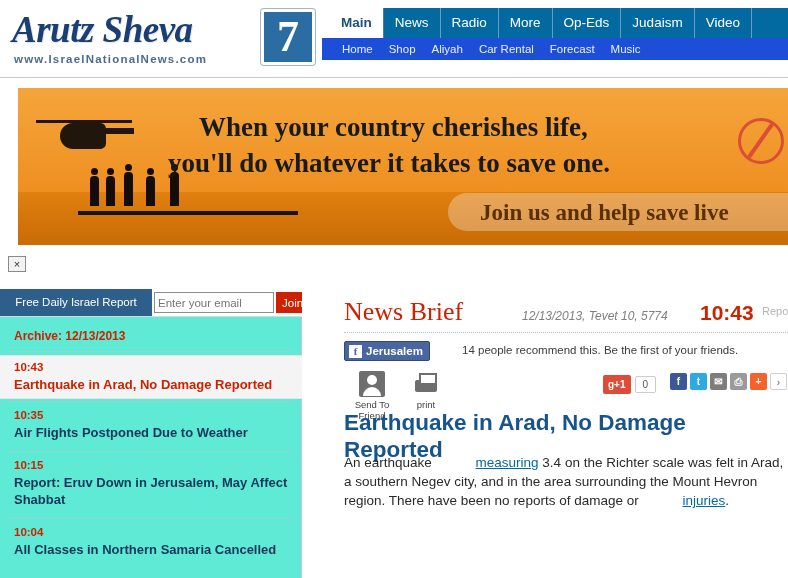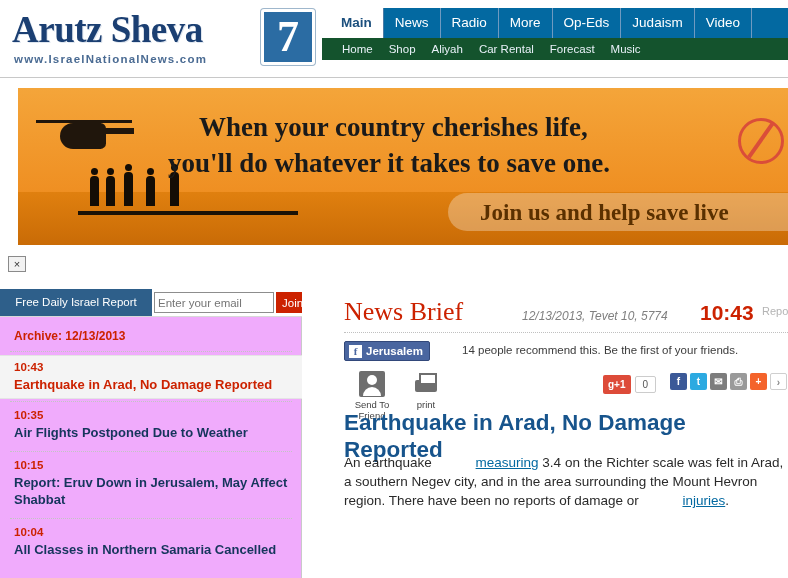--- a/index.html
+++ b/index.html
@@ -17,21 +17,21 @@
     position: absolute; top: 0; left: 0; width: 788px; height: 78px;
     background: #ffffff;
     border-bottom: 1px solid #c8c8c8;
   }
   .logo-wrap {
     position: absolute; left: 8px; top: 6px; width: 310px; height: 66px;
   }
   .logo-text {
     position: absolute; left: 4px; top: 2px;
     font-family: "Liberation Serif", serif;
-    font-size: 37px; font-weight: bold; 
+    font-size: 37px; font-weight: bold; font-style: italic;
     color: #1b3f72;
     letter-spacing: -0.5px;
     text-shadow: 1px 1px 0 #dfe6ef;
   }
   .logo-sub {
     position: absolute; left: 6px; top: 47px;
     font-family: "Liberation Sans", sans-serif;
     font-size: 11.5px; font-weight: bold;
     color: #4a6b93; letter-spacing: 1.2px;
   }
@@ -60,21 +60,21 @@
     padding: 0 11px; cursor: pointer;
     border-right: 1px solid #6f9ac0;
     white-space: nowrap;
   }
   .nav-item.active {
     background: #ffffff; color: #1b4f7d; font-weight: bold;
     border-right: 1px solid #4a7ba6;
   }
   .subnav {
     position: absolute; left: 322px; top: 38px; width: 466px; height: 22px;
-    background: #14532d;
+    background: #1d4ed8;
   }
   .subnav-inner { display: flex; align-items: center; height: 22px; padding-left: 20px; }
   .subnav-item {
     color: #e9f1f8; font-size: 11.5px; margin-right: 16px; cursor: pointer;
     white-space: nowrap;
   }
 
   
   .banner {
     position: absolute; left: 18px; top: 88px; width: 770px; height: 157px;
@@ -152,21 +152,21 @@
     position: absolute; left: 8px; top: 256px; width: 20px; height: 18px;
   }
   .close-box {
     width: 18px; height: 16px; border: 1px solid #8a8a8a; background: #f2f2f2;
     font-size: 11px; line-height: 14px; text-align: center; color: #333; cursor: pointer;
   }
 
   
   .left-col {
     position: absolute; left: 0; top: 289px; width: 302px; height: 289px;
-    background: #f0abfc;
+    background: #5eead4;
     border-right: 1px solid #c9c9c9;
     padding-left: 45px;
   }
   .subscribe-bar {
     position: absolute; left: 0; top: 0; width: 302px; height: 28px;
     background: #ffffff;
     border-bottom: 1px solid #d8d8d8;
   }
   .subscribe-label {
     position: absolute; left: 0; top: 0; width: 152px; height: 27px;

